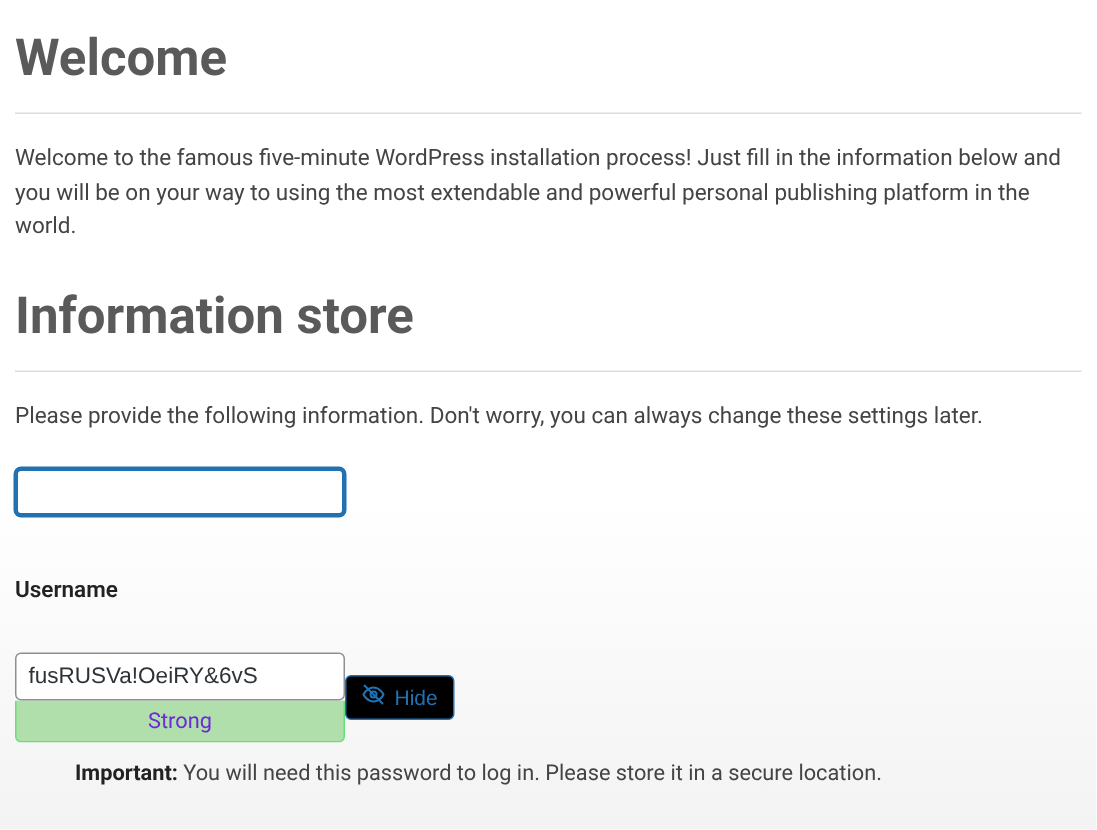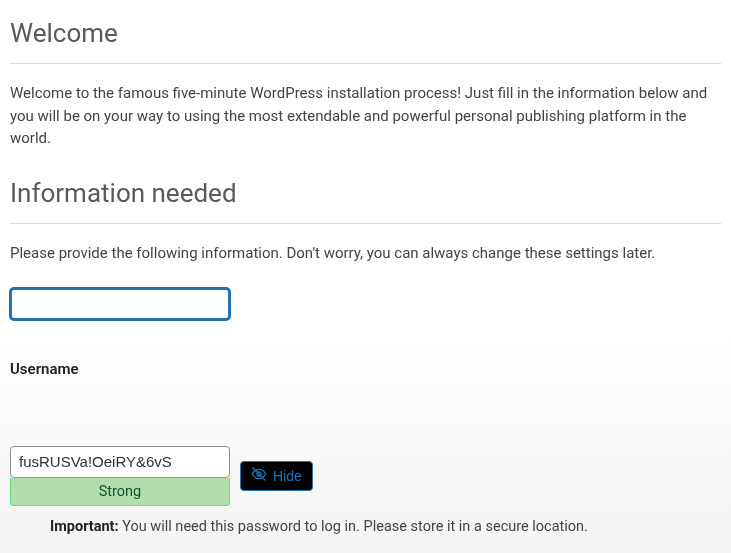--- a/index.html
+++ b/index.html
@@ -7,22 +7,22 @@
       font-family: -apple-system, BlinkMacSystemFont, "Segoe UI", Roboto, Helvetica, Arial, sans-serif;
       background: linear-gradient(to bottom, #ffffff 0%, #ffffff 60%, #f3f3f3 100%);
       color: #444;
       font-size: 15px;
       line-height: 1.5;
       padding: 8px 10px 14px 10px;
       width: 731px;
       min-height: 553px;
     }
     h1 {
-      font-size: 26px;
-      font-weight: 400;
+      font-size: 34px;
+      font-weight: 700;
       color: #5a5a5a;
       margin: 6px 0 10px 0;
     }
     .rule {
       border: none;
       border-top: 1px solid #ddd;
       margin-bottom: 18px;
     }
     .intro {
       color: #444;
@@ -64,22 +64,21 @@
     }
     .hint {
       color: #555;
       font-size: 14.5px;
       margin-top: 8px;
       line-height: 1.5;
     }
     .password-line {
       display: flex;
       align-items: center;
-      gap: 10px;
-      margin-top: 35px;
+      gap: 0;
     }
     .pw-input {
       width: 220px;
       height: 30px;
       padding: 4px 8px;
       font-size: 15px;
       border: 1px solid #68de7c;
       border-bottom: none;
       border-radius: 4px 4px 0 0;
       background: #fff;
@@ -87,21 +86,21 @@
     }
     .strength {
       width: 220px;
       height: 28px;
       background: #b0dfab;
       border: 1px solid #68de7c;
       border-top: none;
       border-radius: 0 0 4px 4px;
       text-align: center;
       line-height: 28px;
-      color: #14532d;
+      color: #6d28d9;
       font-size: 14.5px;
     }
     .hide-btn {
       display: inline-flex;
       align-items: center;
       gap: 6px;
       height: 30px;
       padding: 0 10px;
       font-size: 14px;
       color: #2271b1;
@@ -119,21 +118,21 @@
     .important-note strong { color: #222; margin-left: 40px; }
     .section-gap { height: 24px; }
   </style>
 </head>
 <body>
 
 <h1>Welcome</h1>
 <hr class="rule">
 <p class="intro">Welcome to the famous five-minute WordPress installation process! Just fill in the information below and you will be on your way to using the most extendable and powerful personal publishing platform in the world.</p>
 
-<h1>Information needed</h1>
+<h1>Information store</h1>
 <hr class="rule">
 <p class="intro">Please provide the following information. Don't worry, you can always change these settings later.</p>
 
 <div class="form-row">
   <div class="field-col">
     <input type="text" class="focused" value="" style="">
   </div>
 </div>
 
 <div class="section-gap"></div>

